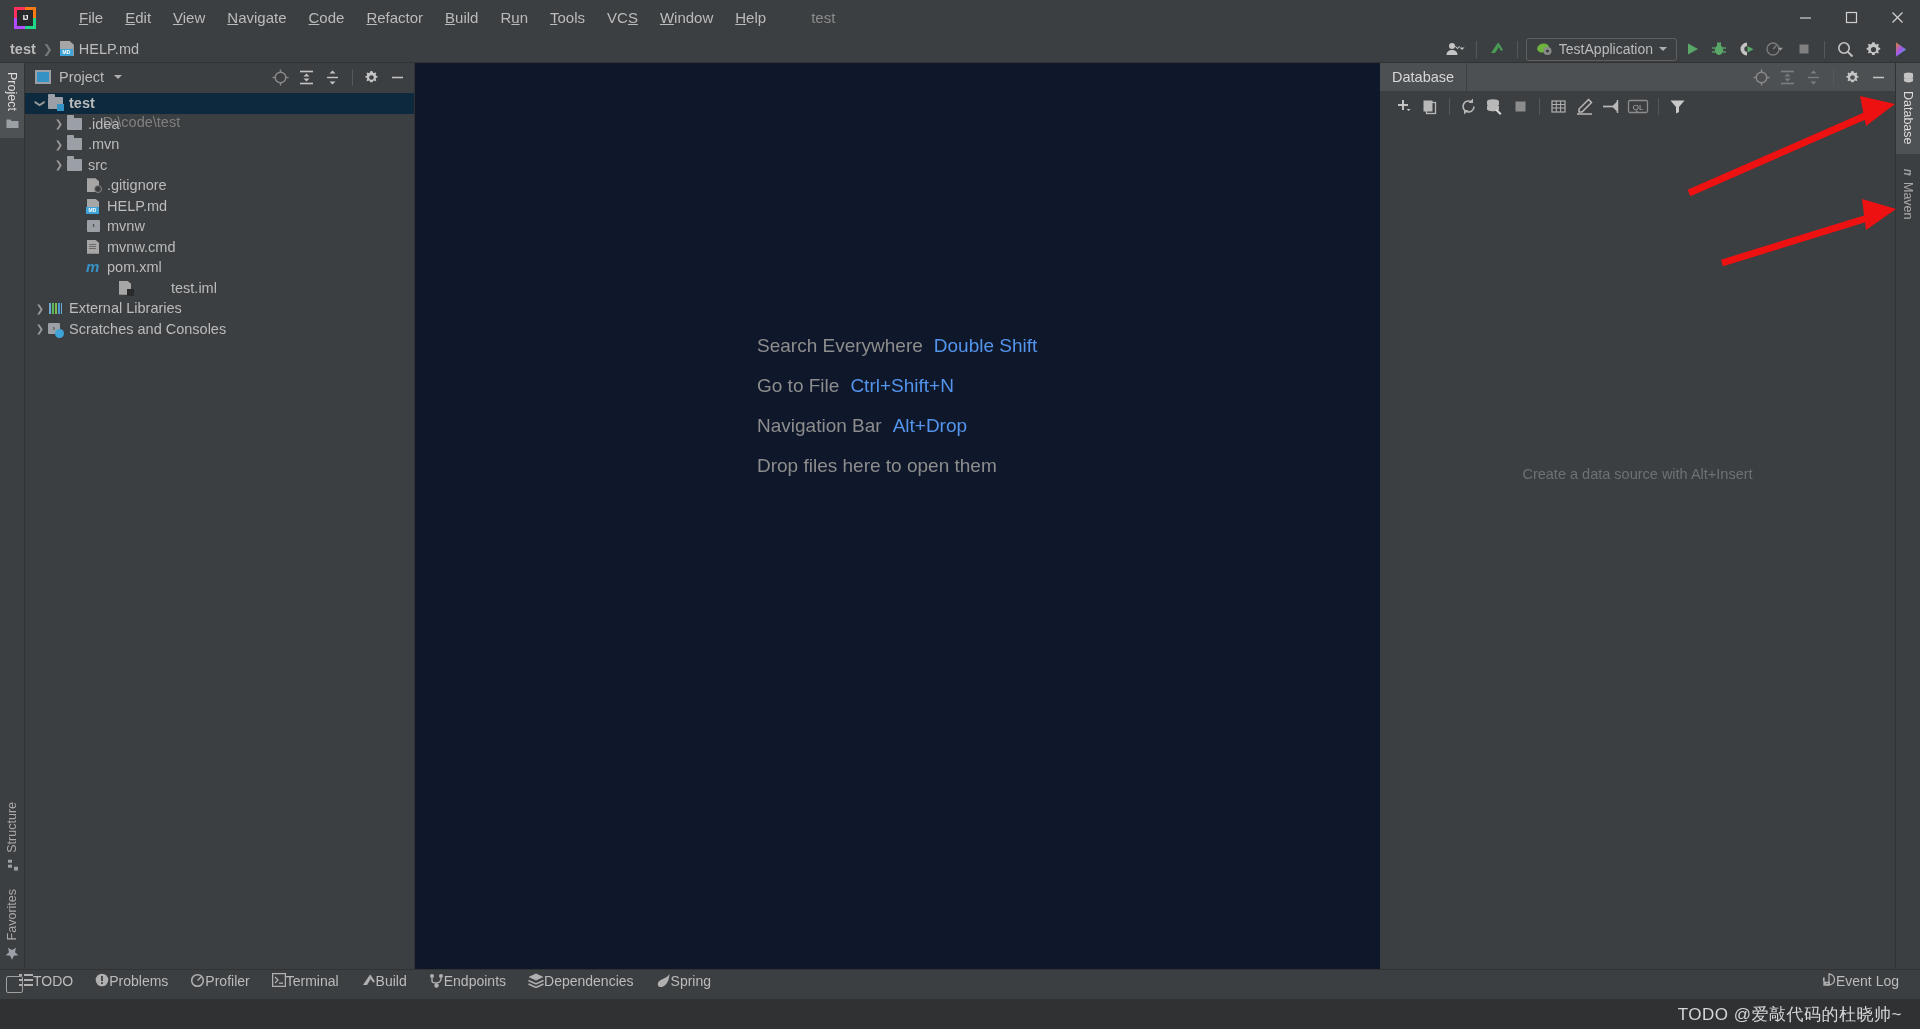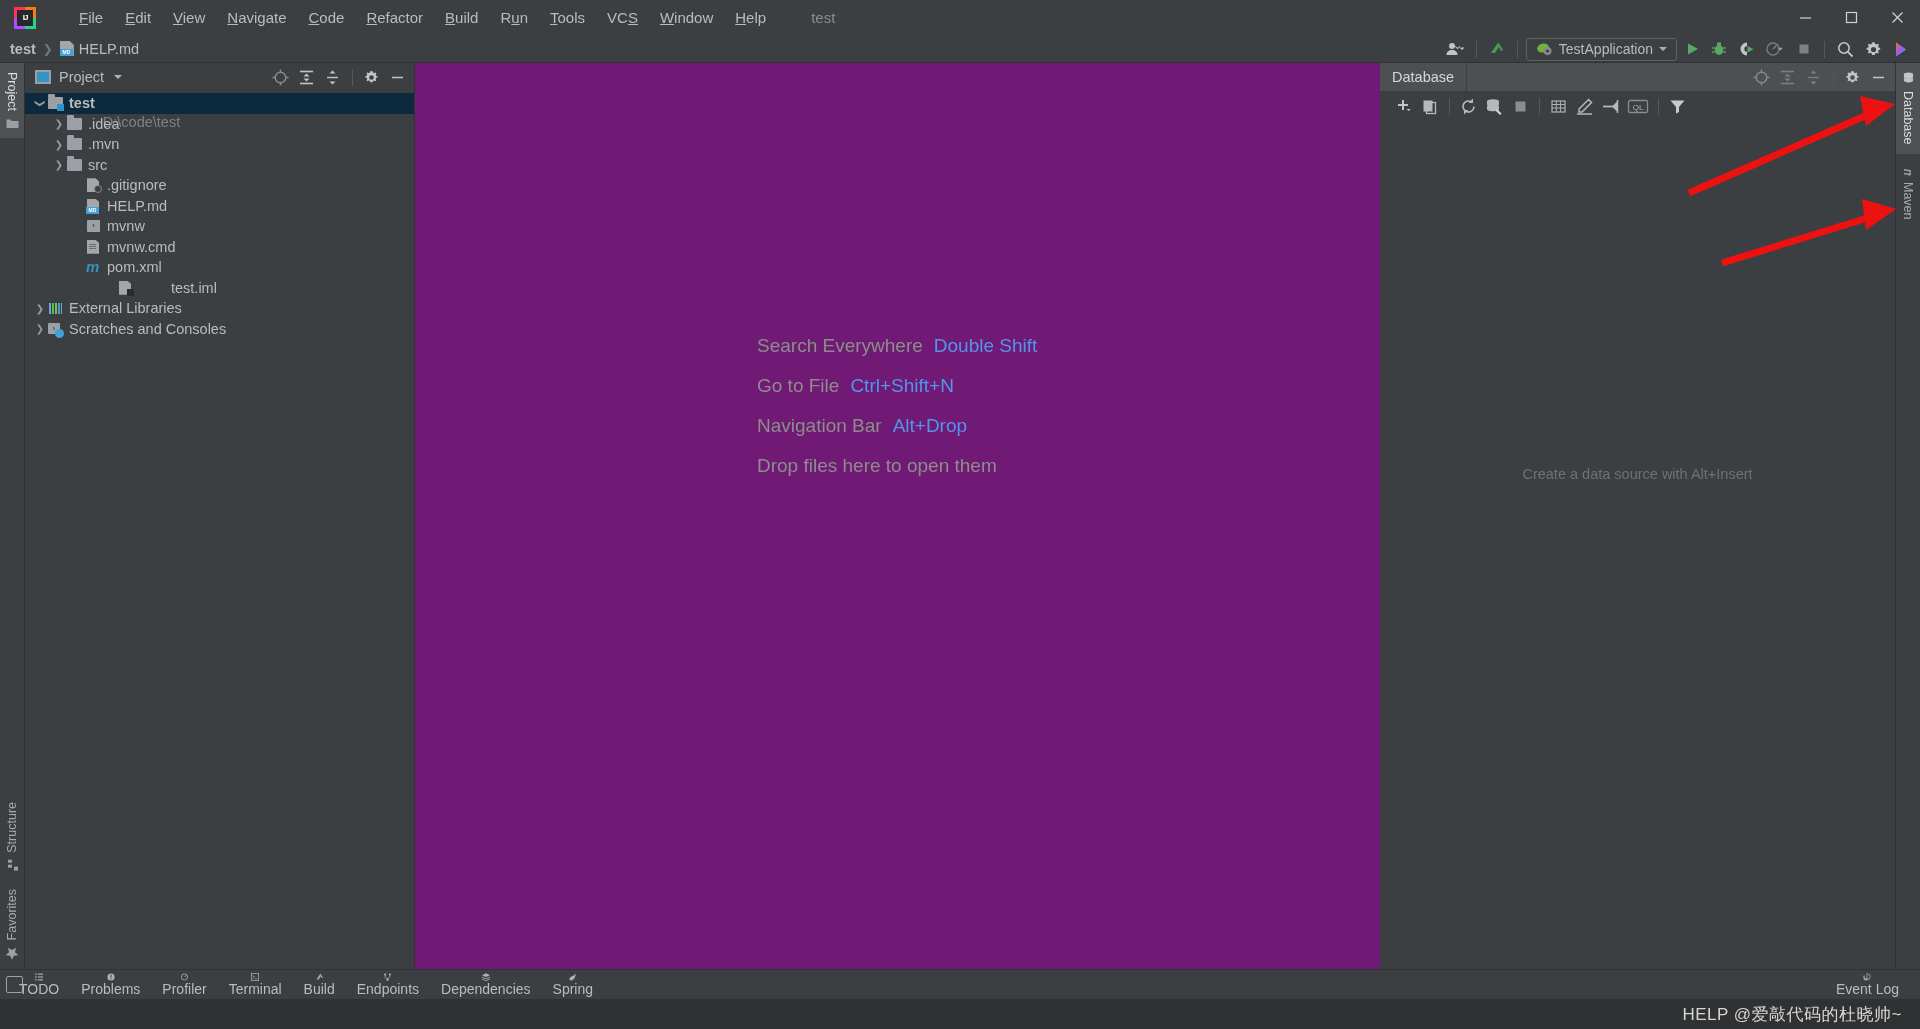--- a/index.html
+++ b/index.html
@@ -91,42 +91,42 @@
   .libicon { position:absolute; left:2px; top:3px; width:13px; height:11px;
              background:linear-gradient(90deg,#6ea9d6 0 2px,#3c3f41 2px 3px,#5cb85c 3px 5px,#3c3f41 5px 6px,
              #7fba4f 6px 8px,#3c3f41 8px 9px,#4a9ad4 9px 11px,#3c3f41 11px 12px,#6ea9d6 12px 13px); }
   .scrbox { position:absolute; left:1px; top:2px; width:12px; height:11px; background:#9aa0a6; border-radius:1px;
             color:#3c3f41; font-size:7px; line-height:11px; text-align:center; font-weight:bold; }
   .clk { position:absolute; right:0; bottom:-1px; width:9px; height:9px; border-radius:50%; background:#3ea3d6; }
   .dim { color:#808080; margin-left:8px;margin-top:37px; }
   .bold { font-weight:bold; }
 
   
-  .editor { flex:1 1 auto; background:#701a75; position:relative; min-width:0; }
+  .editor { flex:1 1 auto; background:#0f172a; position:relative; min-width:0; }
   .hints { position:absolute; left:50%; top:272px; transform:translateX(-50%); }
   .hintrow { display:flex; align-items:baseline; height:40px; font-size:19px; white-space:nowrap; }
   .hintrow .lbl { color:#8d8d8d; }
   .hintrow .key { color:#5394ec; margin-left:11px; font-weight:500; }
 
   
   .dbpanel { width:515px; background:#3c3f41; display:flex; flex-direction:column; flex:0 0 auto; }
   .db-tabbar { height:28px; display:flex; align-items:stretch; background:#4c5052; flex:0 0 auto; position:relative; }
   .db-tab { display:flex; align-items:center; padding:0 12px; font-size:14.5px; color:#bbbbbb;
             background:#4c5052; border-right:1px solid #3c3f41; }
   .db-tab.active { background:#4c5052; color:#d7d7d7; }
   .db-tabbar .spacer { flex:1 1 auto; background:#4c5052; }
   .db-tabbar .dbtools { display:flex; align-items:center; gap:2px; padding-right:4px; background:#4c5052; }
   .db-toolbar { height:30px; display:flex; align-items:center; padding-left:12px; gap:1px; flex:0 0 auto; }
   .db-body { flex:1 1 auto; position:relative; }
   .db-empty { position:absolute; left:0; right:0; top:345px; text-align:center; color:#6e7173; font-size:14.5px; }
 
   
   .statusbar { height:30px; background:#3c3f41; display:flex; align-items:center; padding:0 8px;
                flex:0 0 auto; position:relative; border-top:1px solid #323232; }
-  .sb-item { display:flex; align-items:center; gap:0; padding:0 11px; font-size:14px; color:#bbbbbb; height:24px; border-radius:3px;flex-direction:column; }
+  .sb-item { display:flex; align-items:flex-start; gap:0; padding:0 11px; font-size:14px; color:#bbbbbb; height:24px; border-radius:3px; }
   .sb-right { position:absolute; right:10px; display:flex; align-items:center; }
   .bottomstrip { height:30px; background:#2f3133; position:relative; flex:0 0 auto; }
   .watermark { position:absolute; right:18px; top:4px; font-size:17px; color:#d6d6d6; letter-spacing:.5px; }
   .leftbtm { position:absolute; left:6px; bottom:24px; width:17px; height:17px; border:1.6px solid #a0a0a0; border-radius:2px; }
 
   
   .arrows { position:absolute; inset:0; pointer-events:none; }
   svg { display:block; }
   .icon { display:block; }
 </style>
@@ -689,21 +689,21 @@
             <path d="M7 1a5.5 5.5 0 1 1-5.5 5.5c0-1 .2-1.4.5-2V12h5z" fill="none" stroke="#b0b0b0" stroke-width="1.3"></path>
             <path d="M1.6 9.5h5.4v3" fill="none" stroke="#b0b0b0" stroke-width="1.3"></path>
           </svg>
         <span>Event Log</span>
       </div>
     </div>
     <div class="leftbtm" style="bottom:6px;left:6px;"></div>
   </div>
 
   <div class="bottomstrip">
-    <div class="watermark">HELP @爱敲代码的杜晓帅~</div>
+    <div class="watermark">TODO @爱敲代码的杜晓帅~</div>
   </div>
 
   <div class="arrows">
     <svg width="1920" height="1029" viewBox="0 0 1920 1029">
       <g>
         <path d="M1689 193 L1874 112" stroke="#ee1111" stroke-width="7" fill="none"></path>
         <path d="M1895 104 L1860 96 L1866 126 Z" fill="#ee1111"></path>
       </g>
       <g>
         <path d="M1722 263 L1874 216" stroke="#ee1111" stroke-width="7" fill="none"></path>

